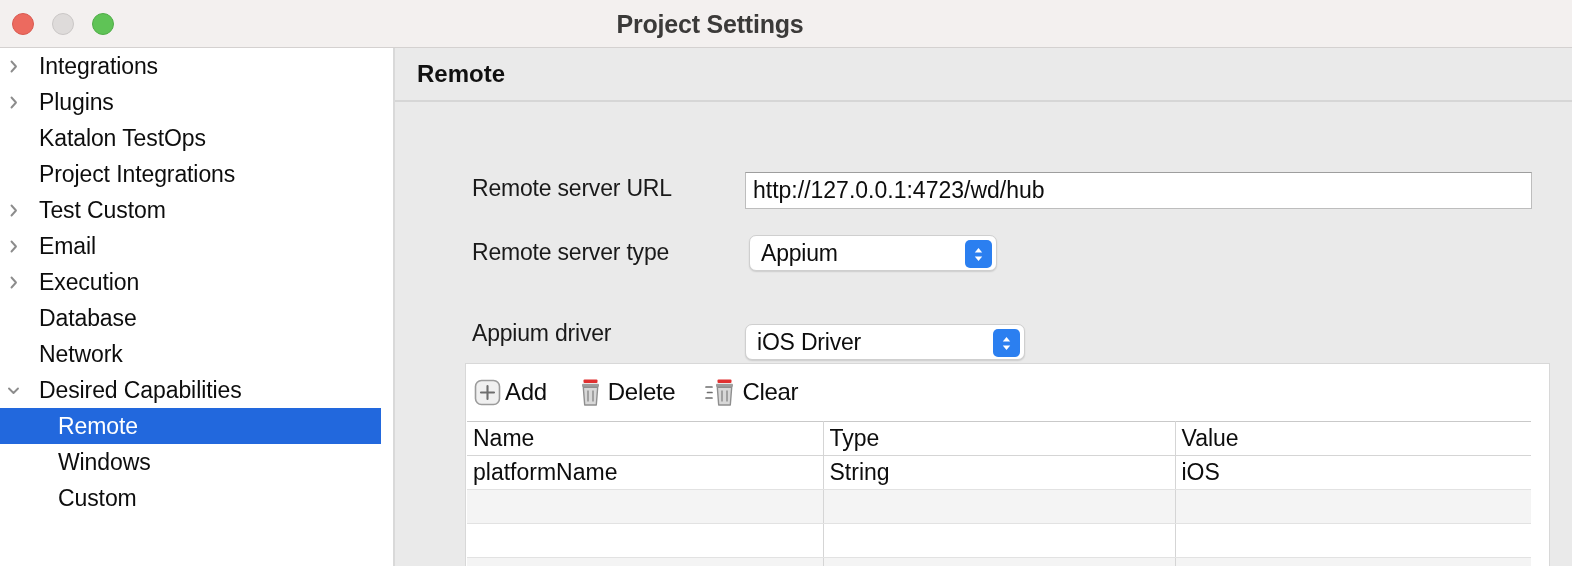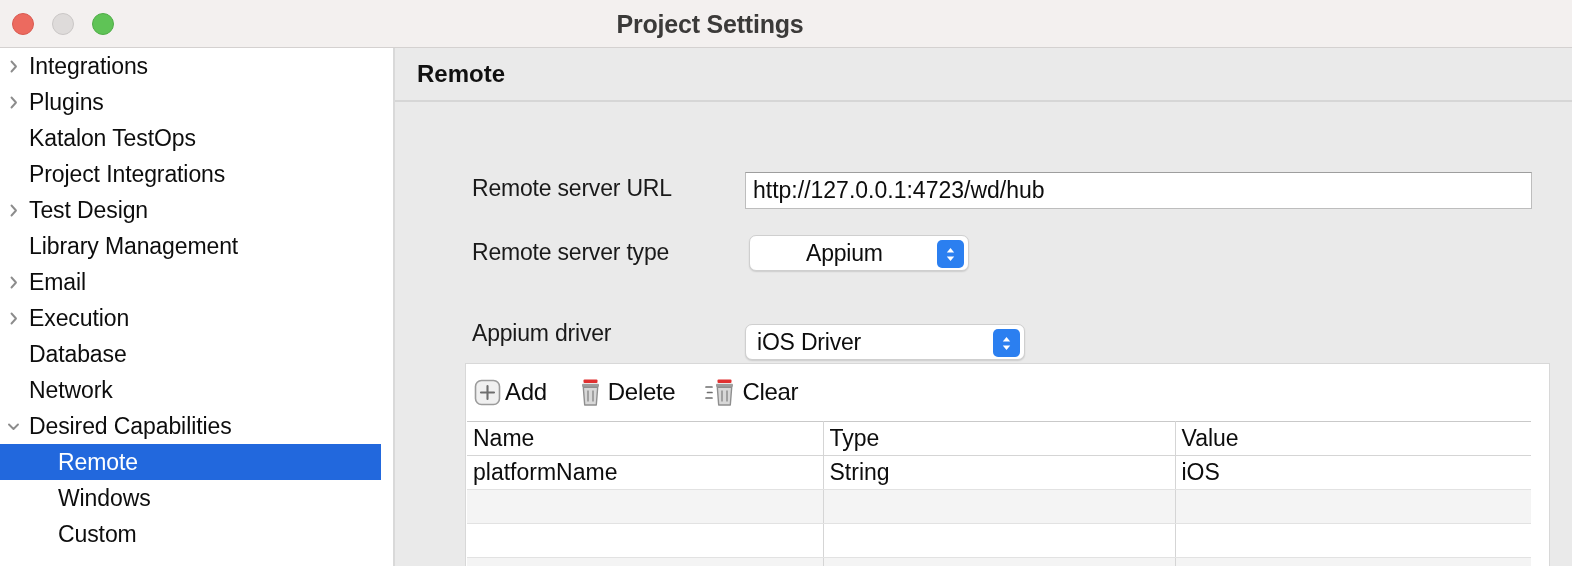--- a/index.html
+++ b/index.html
@@ -41,21 +41,21 @@
   .nav-item {
     position: relative; height: 36px; display: flex; align-items: center;
     white-space: nowrap;
   }
   .nav-item .twisty {
     width: 22px; margin-left: 2px; text-align: center;
     color: #8c8c8c; font-size: 17px; line-height: 1; flex: 0 0 22px;
   }
   .nav-item .twisty svg { display: block; margin: 0 auto; }
   .nav-label { font-size: 23px; color: #0d0d0d; letter-spacing: -0.1px; }
-  .nav-item.level1 .nav-label { margin-left: 5px; }
+  .nav-item.level1 .nav-label { margin-left: 15px; }
   .nav-item.level2 { padding-left: 58px; }
   .nav-item.selected { background: #2268dd; width: 381px; }
   .nav-item.selected .nav-label { color: #ffffff; }
 
   
   #main {
     position: absolute; left: 395px; top: 48px; width: 1177px; height: 518px;
     background: #eaeaea;
   }
   #section-header {
@@ -90,21 +90,21 @@
   }
   .stepper {
     position: absolute; right: 4px; top: 4px;
     width: 27px; height: 28px; border-radius: 5px;
     background: #2b7ff0;
     display: flex; flex-direction: column;
     align-items: center; justify-content: center; gap: 2px;
   }
   .stepper svg { display: block; }
 
-  #type-popup   { left: 354px; top: 187px; width: 220px; padding-left: 45px; }
+  #type-popup   { left: 354px; top: 187px; width: 248px; }
   #driver-popup { left: 350px; top: 276px; width: 280px; }
 
   
   #table-panel {
     position: absolute; left: 70px; top: 315px; width: 1085px; height: 203px;
     background: #ffffff;
     border: 1px solid #d8d8d8; border-bottom: none;
   }
   #toolbar {
     position: absolute; left: 0; top: 0; width: 1085px; height: 56px;
@@ -176,25 +176,21 @@
     <div class="nav-item level1">
       <span class="twisty"></span>
       <span class="nav-label">Project Integrations</span>
     </div>
     <div class="nav-item level1">
       <span class="twisty">
         <svg width="13" height="13" viewBox="0 0 13 13">
           <path d="M4.5 1.5 L9 6.5 L4.5 11.5" fill="none" stroke="#8c8c8c" stroke-width="1.9" stroke-linecap="round" stroke-linejoin="round"></path>
         </svg>
       </span>
-      <span class="nav-label">Test Design</span>
-    </div>
-    <div class="nav-item level1">
-      <span class="twisty"></span>
-      <span class="nav-label">Library Management</span>
+      <span class="nav-label">Test Custom</span>
     </div>
     <div class="nav-item level1">
       <span class="twisty">
         <svg width="13" height="13" viewBox="0 0 13 13">
           <path d="M4.5 1.5 L9 6.5 L4.5 11.5" fill="none" stroke="#8c8c8c" stroke-width="1.9" stroke-linecap="round" stroke-linejoin="round"></path>
         </svg>
       </span>
       <span class="nav-label">Email</span>
     </div>
     <div class="nav-item level1">

